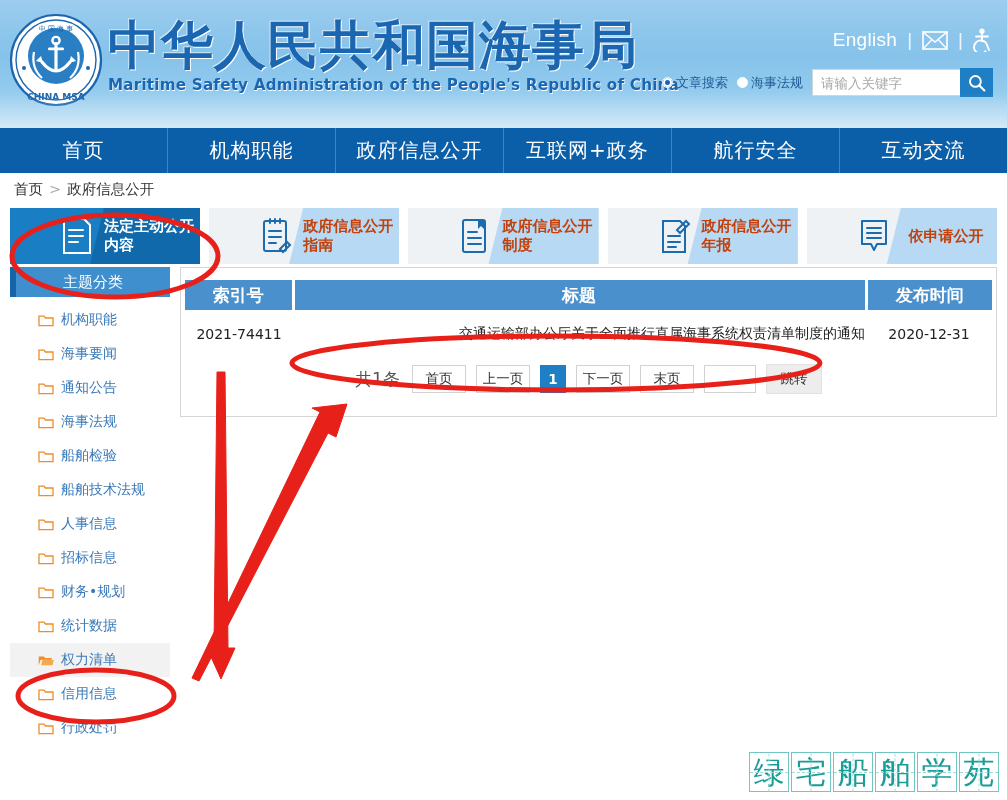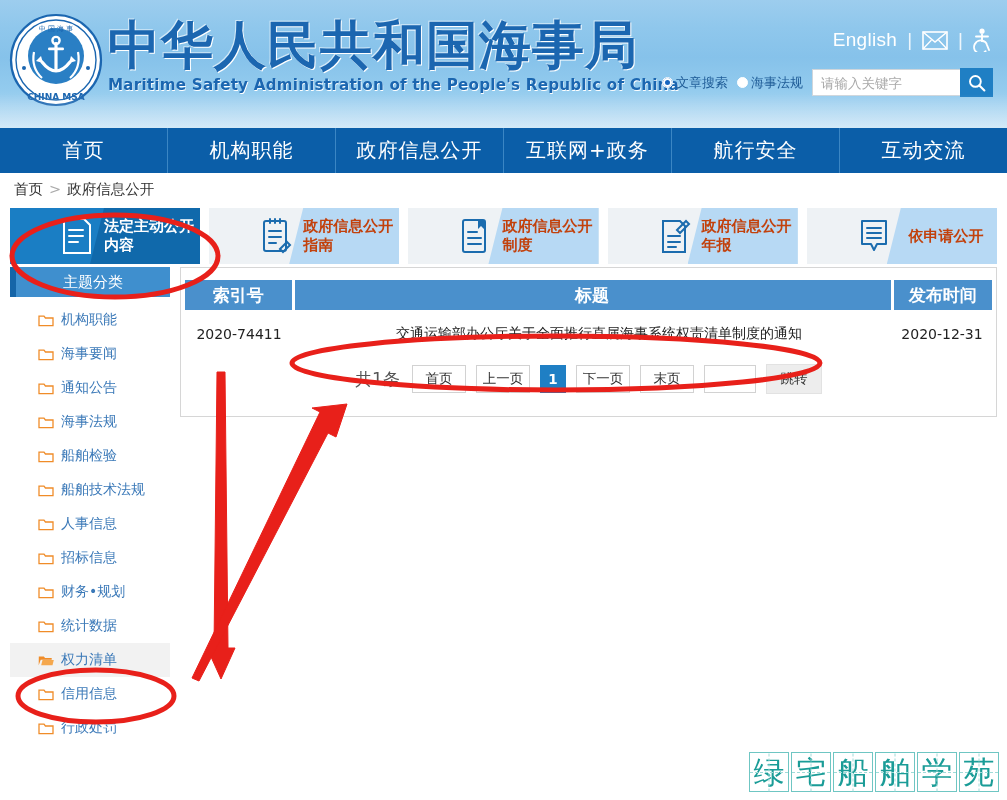--- a/index.html
+++ b/index.html
@@ -141,22 +141,22 @@
   table.list th {
     background:#4a90cc; color:#ffffff; font-size:17px; font-weight:bold;
     height: 30px; font-family:"DejaVu Sans", sans-serif;
     border-right: 3px solid #ffffff;
   }
   table.list th:last-child { border-right:none; }
   table.list td {
     font-size:14px; color:#222; height: 48px; font-family:"DejaVu Sans", sans-serif;
   }
   .col-index { width: 108px; text-align:center; }
-  .col-title { text-align:center; padding-left: 14px; }
-  .col-date  { width: 100px; text-align:center;margin-left:17px; }
+  .col-title { text-align:right; padding-left: 14px; }
+  .col-date  { width: 126px; text-align:center;margin-left:17px; }
   td.col-title a { color:#222; text-decoration:none; cursor:pointer; }
 
   .pager {
     display:flex; align-items:center; justify-content:center; gap: 10px;
     padding: 6px 0 22px 0; font-size:13.5px; color:#444;
     font-family:"DejaVu Sans", sans-serif;
   }
   .pg-total { color:#555; font-size:17px; margin-right: 2px; }
   .pg-btn {
     min-width: 54px; height: 28px; border:1px solid #d2d2d2; background:#fff;
@@ -467,21 +467,21 @@
       <table class="list">
         <thead>
           <tr>
             <th class="col-index">索引号</th>
             <th class="col-title" style="text-align:center;padding-left:0">标题</th>
             <th class="col-date">发布时间</th>
           </tr>
         </thead>
         <tbody>
           <tr>
-            <td class="col-index">2020-74411</td>
+            <td class="col-index">2021-74411</td>
             <td class="col-title">
               <a>交通运输部办公厅关于全面推行直属海事系统权责清单制度的通知</a>
             </td>
             <td class="col-date">2020-12-31</td>
           </tr>
         </tbody>
       </table>
 
       <div class="pager">
         <span class="pg-total">共1条</span>

